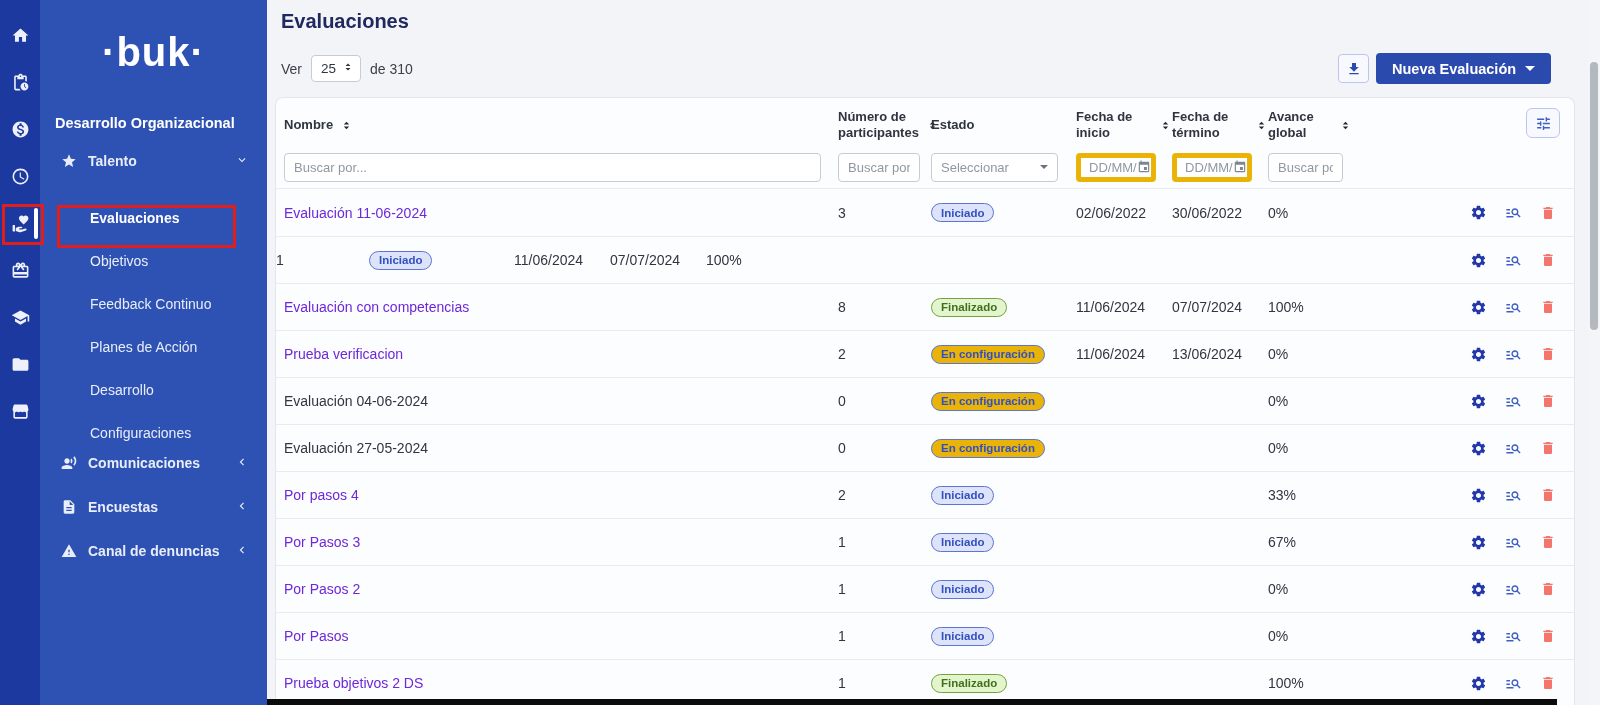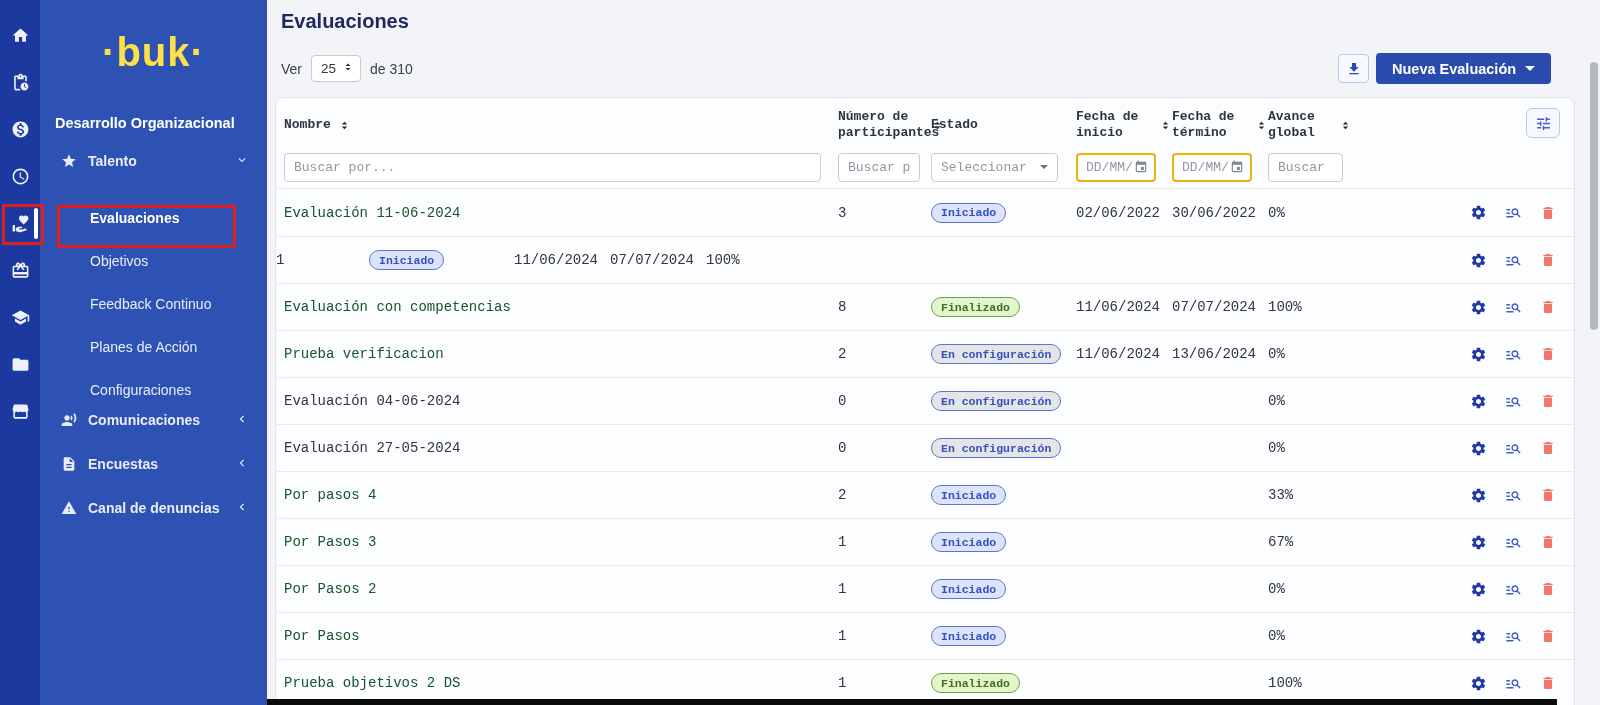--- a/index.html
+++ b/index.html
@@ -7,21 +7,21 @@
   .screen { position: relative; width: 1600px; height: 705px; overflow: hidden; background: #f2f4f7; }
 
   
   .rail { position: absolute; left: 0; top: 0; width: 40px; height: 705px; background: #1b399e; padding-top: 26px; display: flex; flex-direction: column; align-items: center; gap: 28px; z-index: 3; }
   .rail-item { position: relative; width: 40px; height: 19px; display: flex; justify-content: center; align-items: center; color: #eef1fb; }
   .rail-item svg { width: 19px; height: 19px; fill: currentColor; }
   .rail-item .active-bar { position: absolute; right: 2px; top: -6px; width: 4px; height: 31px; background: #ffffff; border-radius: 2px; }
 
   
   .sidebar { position: absolute; left: 40px; top: 0; width: 227px; height: 705px; background: #2d52b4; color: #e9edf9; z-index: 3; }
-  .logo { text-align: center; margin-top: 30px; font-size: 40px; font-weight: 700; color: #fde047; letter-spacing: 1px; }
+  .logo { text-align: center; margin-top: 30px; font-size: 40px; font-weight: 700; color: #ffffff; letter-spacing: 1px; }
   .section-title { margin: 40px 0 0 15px; font-size: 14.5px; font-weight: 700; color: #ffffff; }
   .menu-item { display: flex; align-items: flex-start; height: 44px; padding: 0 18px 0 21px; font-size: 14px; cursor: pointer; color: #e9edf9; }
   .menu-item.talento { margin-top: 22px; }
   .mi-icon { width: 16px; height: 16px; margin-right: 11px; display: inline-flex; }
   .mi-icon svg { width: 16px; height: 16px; fill: currentColor; }
   .mi-label { flex: 1; font-weight: 600; }
   .mi-chevron { width: 14px; height: 14px; display: inline-flex; }
   .mi-chevron svg { width: 14px; height: 14px; fill: currentColor; }
   .submenu { margin-top: 0; }
   .submenu-item { height: 43px; line-height: 43px; padding-left: 50px; font-size: 14px; cursor: pointer; }
@@ -32,21 +32,21 @@
   .page-title { position: absolute; left: 14px; top: 10px; margin: 0; font-size: 20px; font-weight: 700; color: #20295f; }
   .ver-row { position: absolute; left: 14px; top: 55px; display: flex; align-items: center; font-size: 14px; color: #3a3f4a; }
   .page-size-select { display: flex; align-items: center; justify-content: space-between; width: 50px; height: 27px; margin: 0 9px; padding: 0 6px 0 9px; background: #fff; border: 1px solid #c7ccd4; border-radius: 4px; cursor: pointer; font-size: 13.5px; color: #2f3540; }
   .page-size-select .sel-caret svg { width: 12px; height: 12px; fill: #2f3540; }
   .download-btn { position: absolute; left: 1071px; top: 54px; width: 31px; height: 29px; background: #f7f9ff; border: 1px solid #b9c7ef; border-radius: 4px; display: flex; align-items: center; justify-content: center; cursor: pointer; color: #2b4aad; padding: 0; }
   .download-btn svg { width: 16px; height: 16px; fill: currentColor; }
   .new-eval-btn { position: absolute; left: 1109px; top: 53px; height: 31px; padding: 0 16px; background: #2b4aad; border: none; border-radius: 4px; color: #ffffff; font-size: 14.5px; font-weight: 700; display: flex; align-items: center; gap: 9px; cursor: pointer; font-family: inherit; }
   .new-eval-btn .caret { width: 0; height: 0; border-left: 5px solid transparent; border-right: 5px solid transparent; border-top: 5px solid #ffffff; }
 
   
-  .table-card { position: absolute; left: 8px; top: 97px; width: 1300px; background: #fcfdfe; border: 1px solid #e3e6eb; border-bottom: none; border-radius: 8px 8px 0 0; font-family: Liberation Mono, monospace; }
+  .table-card { position: absolute; left: 8px; top: 97px; width: 1300px; background: #fcfdfe; border: 1px solid #e3e6eb; border-bottom: none; border-radius: 8px 8px 0 0; }
   .thead { position: relative; border-bottom: 1px solid #e8eaee; }
   .thead-row { display: flex; align-items: center; height: 48px; padding-top: 6px; }
   .filter-row { display: flex; align-items: center; height: 42px; }
   .th { display: flex; align-items: center; gap: 7px; font-size: 13px; font-weight: 700; color: #2f3540; line-height: 1.25; }
   .sort svg { width: 13px; height: 13px; fill: #23272f; display: block; }
 
   .col-name   { width: 562px; padding-left: 8px; }
   .col-part   { width: 93px; }
   .col-estado { width: 145px; }
   .col-fecha  { width: 96px; }
@@ -54,34 +54,34 @@
   .col-actions{ flex: 1; }
 
   .th.col-part span { max-width: 86px; }
   .fc input { width: 100%; height: 29px; border: 1px solid #c7ccd4; border-radius: 4px; padding: 0 9px; font-size: 13px; color: #2f3540; background: #fff; font-family: inherit; }
   .fc input::placeholder { color: #8f98a3; }
   .fc.col-name { padding-right: 17px; }
   .fc.col-part input { width: 82px; }
   .fc.col-estado .select { width: 127px; height: 29px; border: 1px solid #c7ccd4; border-radius: 4px; background: #fff; display: flex; align-items: center; justify-content: space-between; padding: 0 9px; cursor: pointer; }
   .fc .ph { font-size: 13px; color: #8f98a3; }
   .caret-g { width: 0; height: 0; border-left: 4px solid transparent; border-right: 4px solid transparent; border-top: 4.5px solid #6b7280; }
-  .date-input { width: 80px; height: 29px; border: 2px solid #eab308; border-radius: 4px; background: #fff; display: flex; align-items: center; justify-content: space-between; padding: 0 6px 0 8px; cursor: pointer; overflow: hidden; }
+  .date-input { width: 80px; height: 29px; border: 5px solid #eab308; border-radius: 4px; background: #fff; display: flex; align-items: center; justify-content: space-between; padding: 0 6px 0 8px; cursor: pointer; overflow: hidden; }
   .date-input svg { width: 14px; height: 14px; fill: #7d8590; flex: none; }
   .fc.col-avance input { width: 75px; }
   .tune-btn { position: absolute; right: 14px; top: 10px; width: 34px; height: 30px; background: #f7f9ff; border: 1px solid #b9c7ef; border-radius: 6px; display: flex; align-items: center; justify-content: center; cursor: pointer; color: #3f5ec4; padding: 0; }
   .tune-btn svg { width: 17px; height: 17px; fill: currentColor; }
 
   .tr { display: flex; align-items: center; height: 47px; border-top: 1px solid #e8eaee; font-size: 14px; color: #30353f; }
   .tr:first-child { border-top: none; }
   .row-name { color: #30353f; }
-  .row-name.link { color: #14532d; cursor: pointer; }
+  .row-name.link { color: #6d28d9; cursor: pointer; }
   .badge { display: inline-block; padding: 2.5px 9px; border-radius: 11px; font-size: 11.5px; font-weight: 700; border: 1px solid; white-space: nowrap; }
   .badge.iniciado   { background: #dde3f9; border-color: #5d74d3; color: #3350c2; }
   .badge.finalizado { background: #e3f5cd; border-color: #74a33e; color: #41701c; }
-  .badge.config     { background: #e5e5e5; border-color: #5d74d3; color: #3350c2; }
+  .badge.config     { background: #eab308; border-color: #5d74d3; color: #3350c2; }
   .td.col-actions { display: flex; justify-content: flex-end; align-items: center; gap: 18px; padding-right: 18px; }
   .action { display: inline-flex; cursor: pointer; }
   .action svg { width: 17px; height: 17px; }
   .action.gear-icon svg { fill: #2338a8; }
   .action.list-search-icon svg { fill: #3f5ec4; }
   .action.trash-icon svg { fill: #f3756b; width: 16px; height: 16px; }
 
   
   .scrollbar-track { position: absolute; right: 0; top: 0; width: 12px; height: 705px; background: #f4f5f7; z-index: 5; }
   .scrollbar-thumb { position: absolute; right: 2px; top: 62px; width: 8px; height: 268px; background: #b4b8bf; border-radius: 5px; cursor: pointer; }
@@ -159,20 +159,21 @@
           <svg viewBox="0 0 24 24" fill="currentColor">
             <path d="M7.41 8.59 12 13.17l4.59-4.58L18 10l-6 6-6-6z"></path>
           </svg>
         </span>
     </div>
     <div class="submenu">
         <div class="submenu-item active">Evaluaciones</div>
         <div class="submenu-item">Objetivos</div>
         <div class="submenu-item">Feedback Continuo</div>
         <div class="submenu-item">Planes de Acción</div>
+        <div class="submenu-item">Desarrollo</div>
         <div class="submenu-item">Configuraciones</div>
       </div>
     <div class="sections">
         <div class="menu-item">
           <span class="mi-icon">
             <svg viewBox="0 0 24 24" fill="currentColor">
               <path d="M9 13c2.21 0 4-1.79 4-4s-1.79-4-4-4-4 1.79-4 4 1.79 4 4 4zm0 2c-2.67 0-8 1.34-8 4v2h16v-2c0-2.66-5.33-4-8-4zm6.76-9.64-1.68 1.69c.84 1.18.84 2.71 0 3.89l1.68 1.69c2.02-2.02 2.02-5.07 0-7.27zM20.07 2l-1.63 1.63c2.77 3.02 2.77 7.56 0 10.74L20.07 16c3.9-3.89 3.91-9.95 0-14z"></path>
             </svg>
           </span>
           <span class="mi-label">Comunicaciones</span>

